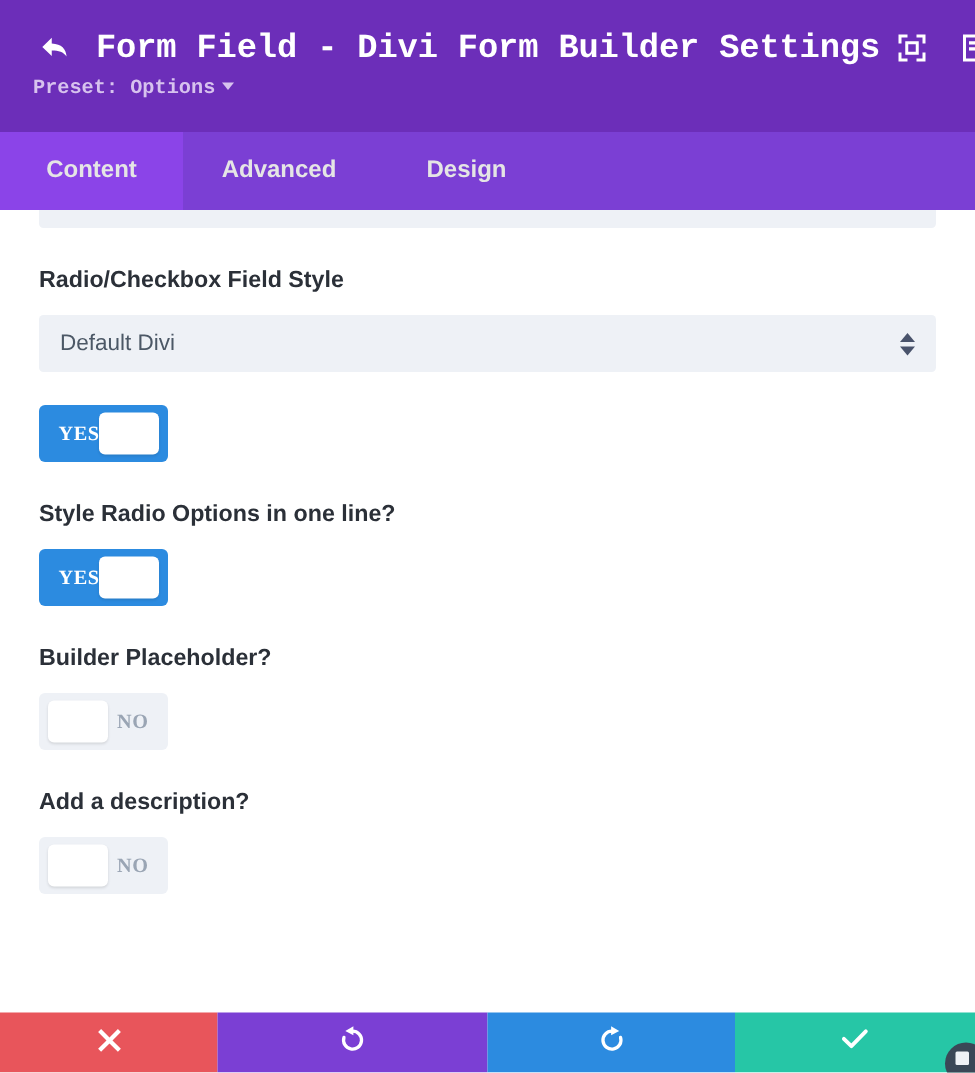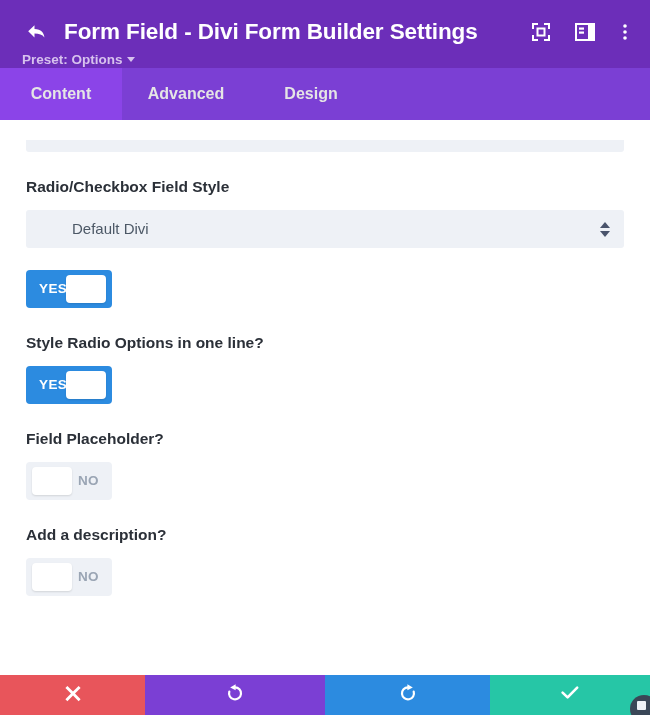--- a/index.html
+++ b/index.html
@@ -19,24 +19,25 @@
     position: relative;
     width: 650px;
     height: 715px;
     overflow: hidden;
     background: #ffffff;
   }
 
   
   .modal-header {
     position: relative;
-    height: 68px;
+    height: 88px;
     background: #6C2EB9;
     box-sizing: border-box;
     padding: 0 18px 0 22px;
+    font-family: Liberation Mono, monospace;
   }
   .header-top {
     display: flex;
     align-items: center;
     height: 56px;
     padding-top: 4px;
   }
   .back-arrow {
     width: 28px;
     height: 28px;
@@ -157,21 +158,20 @@
     background: #EEF1F6;
     border-radius: 3px;
   }
   .select-value {
     position: absolute;
     left: 14px;
     top: 0;
     line-height: 38px;
     font-size: 15px;
     color: #4C5866;
-    margin-left: 32px;
   }
   .select-spinner {
     position: absolute;
     right: 14px;
     top: 0;
     height: 38px;
     display: flex;
     flex-direction: column;
     justify-content: center;
     align-items: center;
@@ -211,20 +211,21 @@
   .toggle.on  .knob { right: 6px; }
   .toggle.off .knob { left: 6px; }
 
   .toggle .t-text {
     position: absolute;
     top: 0;
     line-height: 38px;
     font-size: 13.5px;
     font-weight: bold;
     letter-spacing: 0.4px;
+    font-family: Liberation Serif, serif;
   }
   .toggle.on  .t-text { left: 13px; color: #ffffff; }
   .toggle.off .t-text { right: 13px; color: #9AA5B4; }
 
   
   .action-bar {
     position: absolute;
     left: 0;
     bottom: 0;
     width: 650px;
@@ -347,21 +348,21 @@
 
       <div class="field-group">
         <div class="field-label">Style Radio Options in one line?</div>
         <div class="toggle on">
           <span class="t-text">YES</span>
           <span class="knob"></span>
         </div>
       </div>
 
       <div class="field-group">
-        <div class="field-label">Field Placeholder?</div>
+        <div class="field-label">Builder Placeholder?</div>
         <div class="toggle off">
           <span class="t-text">NO</span>
           <span class="knob"></span>
         </div>
       </div>
 
       <div class="field-group">
         <div class="field-label">Add a description?</div>
         <div class="toggle off">
           <span class="t-text">NO</span>

